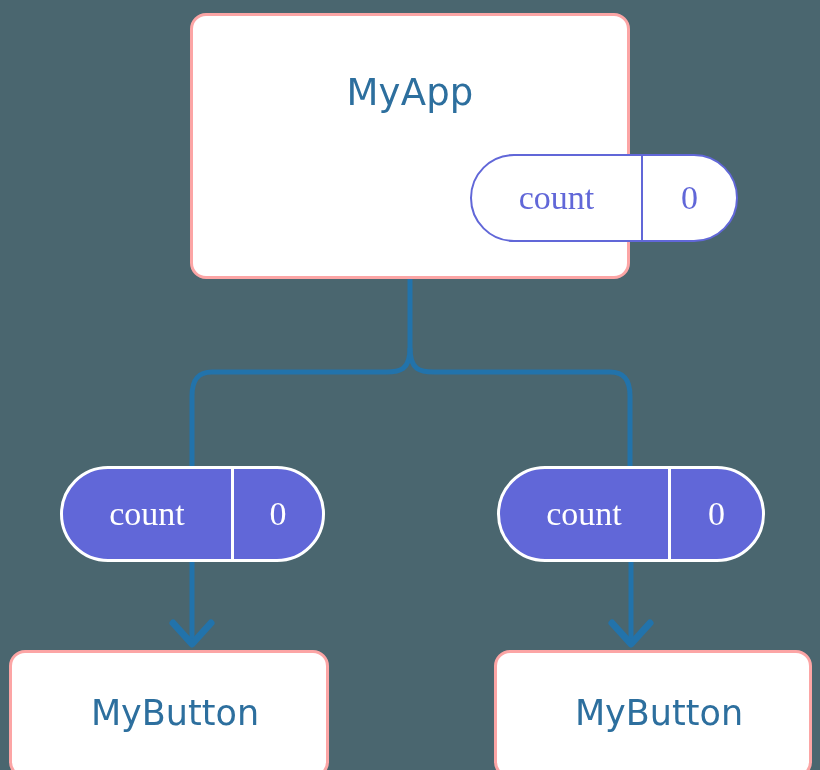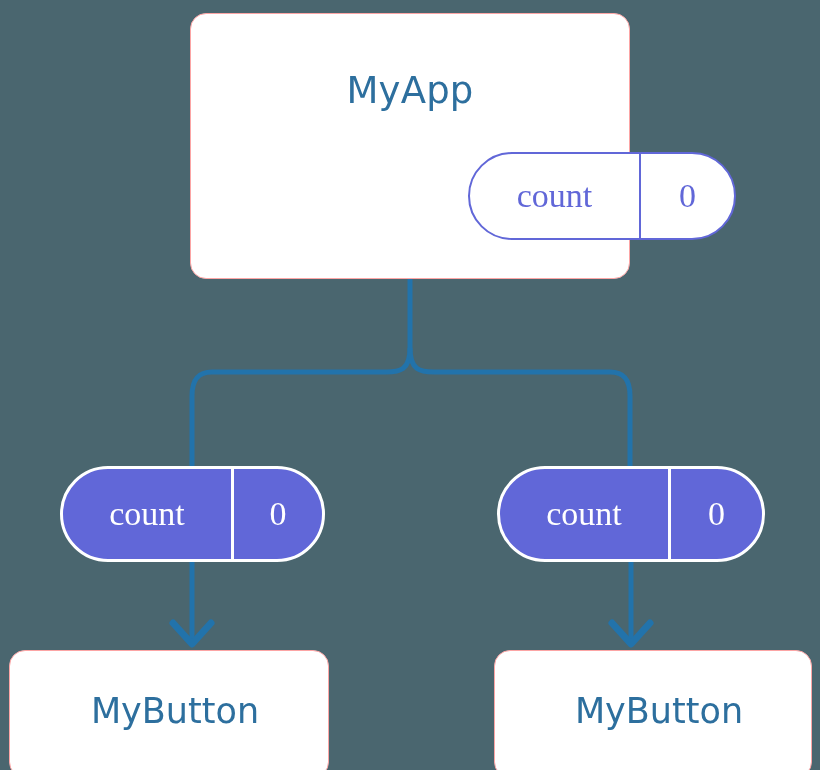--- a/index.html
+++ b/index.html
@@ -25,21 +25,21 @@
     top: 0;
     width: 820px;
     height: 770px;
     pointer-events: none;
   }
 
   
   .component-card {
     position: absolute;
     background: #ffffff;
-    border: 1px solid #fca5a5;
+    border: 3px solid #fca5a5;
     border-radius: 16px;
     box-sizing: border-box;
     padding-left: 7px;
   }
   #myapp-card {
     left: 190px;
     top: 13px;
     width: 440px;
     height: 266px;
   }

